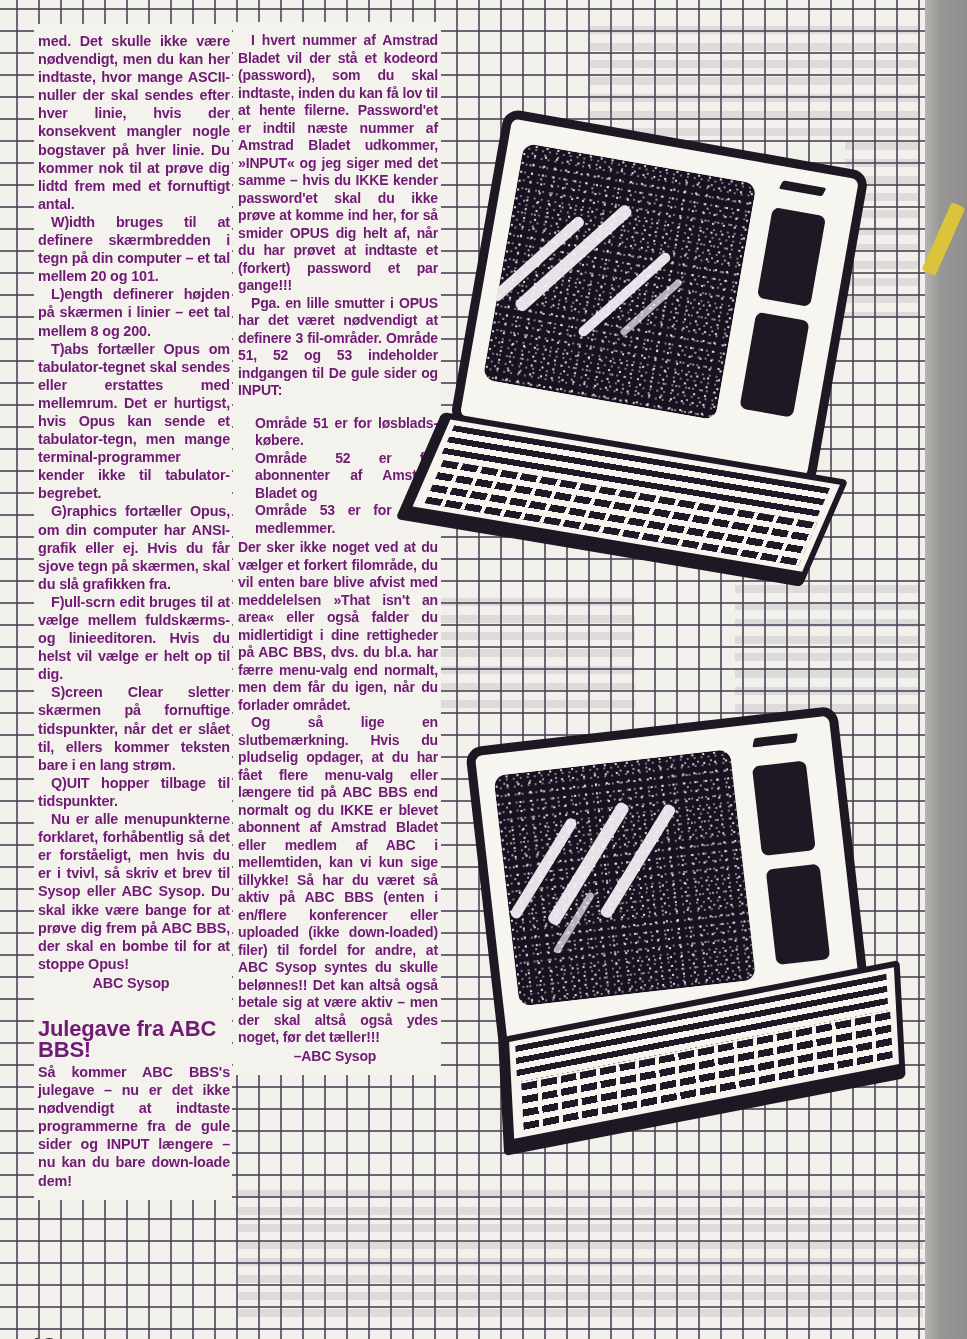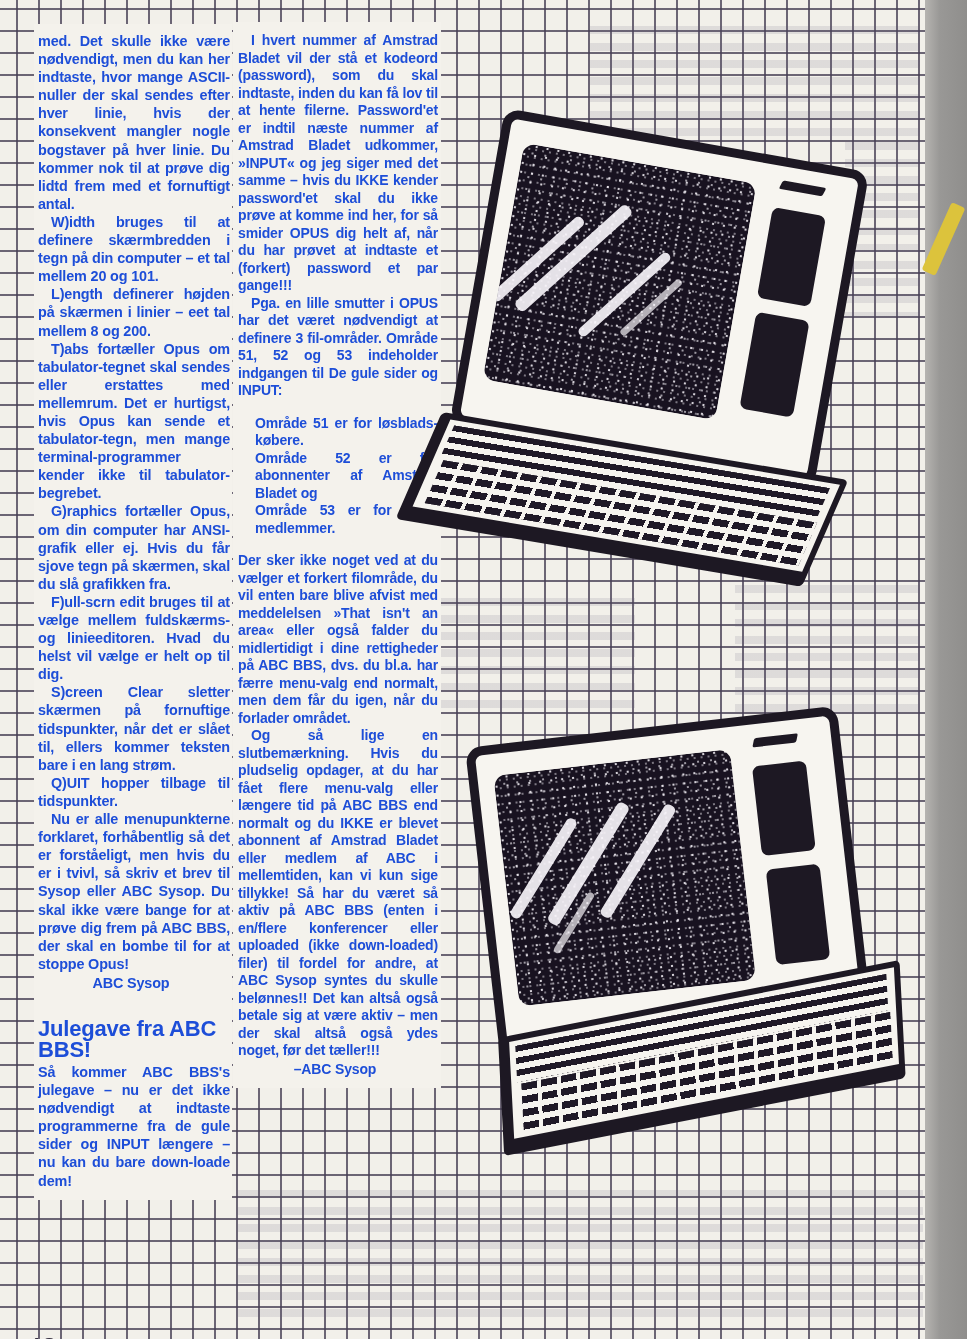--- a/index.html
+++ b/index.html
@@ -22,37 +22,37 @@
   .ghost{
     position:absolute;
     background-image:repeating-linear-gradient(180deg,
       rgba(104,94,120,0.14) 0 8px, transparent 8px 17px);
     filter:blur(0.6px);
   }
   
   .col{
     position:absolute;
     background:#f4f2ec;
-    color:#1d4ed8;
+    color:#701a75;
     font-weight:700;
     text-align:justify;
     letter-spacing:-0.15px;
   }
   .col1{left:34px;top:24px;width:192px;padding:8px 2px 10px 4px;
         font-size:14.4px;line-height:18.1px;}
   .col2{left:233px;top:22px;width:200px;padding:10px 3px 10px 5px;
         font-size:14.0px;line-height:17.5px;}
   .col p{margin:0;}
   .ind{text-indent:13px;}
   .byline{text-align:center;padding-right:6px;margin-top:1px;}
   .section-heading{
     font-size:22px;line-height:21px;margin:26px 0 3px 0;
     letter-spacing:-0.2px;text-align:left;
   }
-  .areas{padding-left:17px;margin:15px 0 15px 0;}
+  .areas{padding-left:17px;margin:15px 0 2px 0;}
   .areas div{margin:0;}
   .pageno{
     position:absolute;left:26px;top:1302px;
     font-size:28px;font-weight:400;color:#363040;margin-top:30px;
   }
   
   .edge-strip{
     position:absolute;top:0;right:0;width:42px;height:1339px;
     background:linear-gradient(90deg,#b6b4b1 0%,#999896 35%,#8f8e8c 100%);
     z-index:30;
@@ -161,21 +161,21 @@
       <div class="krows-bot"></div>
     </div>
   </div>
 
   <div class="col col1">
     <p>med. Det skulle ikke være nødvendigt, men du kan her indtaste, hvor mange ASCII-nuller der skal sendes efter hver linie, hvis der konsekvent mangler nogle bogstaver på hver linie. Du kommer nok til at prøve dig lidtd frem med et fornuftigt antal.</p>
     <p class="ind">W)idth bruges til at definere skærmbredden i tegn på din computer – et tal mellem 20 og 101.</p>
     <p class="ind">L)ength definerer højden på skærmen i linier – eet tal mellem 8 og 200.</p>
     <p class="ind">T)abs fortæller Opus om tabulator-tegnet skal sendes eller erstattes med mellemrum. Det er hurtigst, hvis Opus kan sende et tabulator-tegn, men mange terminal-programmer kender ikke til tabulator-begrebet.</p>
     <p class="ind">G)raphics fortæller Opus, om din computer har ANSI-grafik eller ej. Hvis du får sjove tegn på skærmen, skal du slå grafikken fra.</p>
-    <p class="ind">F)ull-scrn edit bruges til at vælge mellem fuldskærms- og linieeditoren. Hvad du helst vil vælge er helt op til dig.</p>
+    <p class="ind">F)ull-scrn edit bruges til at vælge mellem fuldskærms- og linieeditoren. Hvis du helst vil vælge er helt op til dig.</p>
     <p class="ind">S)creen Clear sletter skærmen på fornuftige tidspunkter, når det er slået til, ellers kommer teksten bare i en lang strøm.</p>
     <p class="ind">Q)UIT hopper tilbage til tidspunkter.</p>
     <p class="ind">Nu er alle menupunkterne forklaret, forhåbentlig så det er forståeligt, men hvis du er i tvivl, så skriv et brev til Sysop eller ABC Sysop. Du skal ikke være bange for at prøve dig frem på ABC BBS, der skal en bombe til for at stoppe Opus!</p>
     <div class="byline">ABC Sysop</div>
     <h2 class="section-heading">Julegave fra ABC BBS!</h2>
     <p>Så kommer ABC BBS's julegave – nu er det ikke nødvendigt at indtaste programmerne fra de gule sider og INPUT længere – nu kan du bare down-loade dem!</p>
   </div>
 
   <div class="col col2">
     <p class="ind">I hvert nummer af Amstrad Bladet vil der stå et kodeord (password), som du skal indtaste, inden du kan få lov til at hente filerne. Password'et er indtil næste nummer af Amstrad Bladet udkommer, »INPUT« og jeg siger med det samme – hvis du IKKE kender password'et skal du ikke prøve at komme ind her, for så smider OPUS dig helt af, når du har prøvet at indtaste et (forkert) password et par gange!!!</p>

